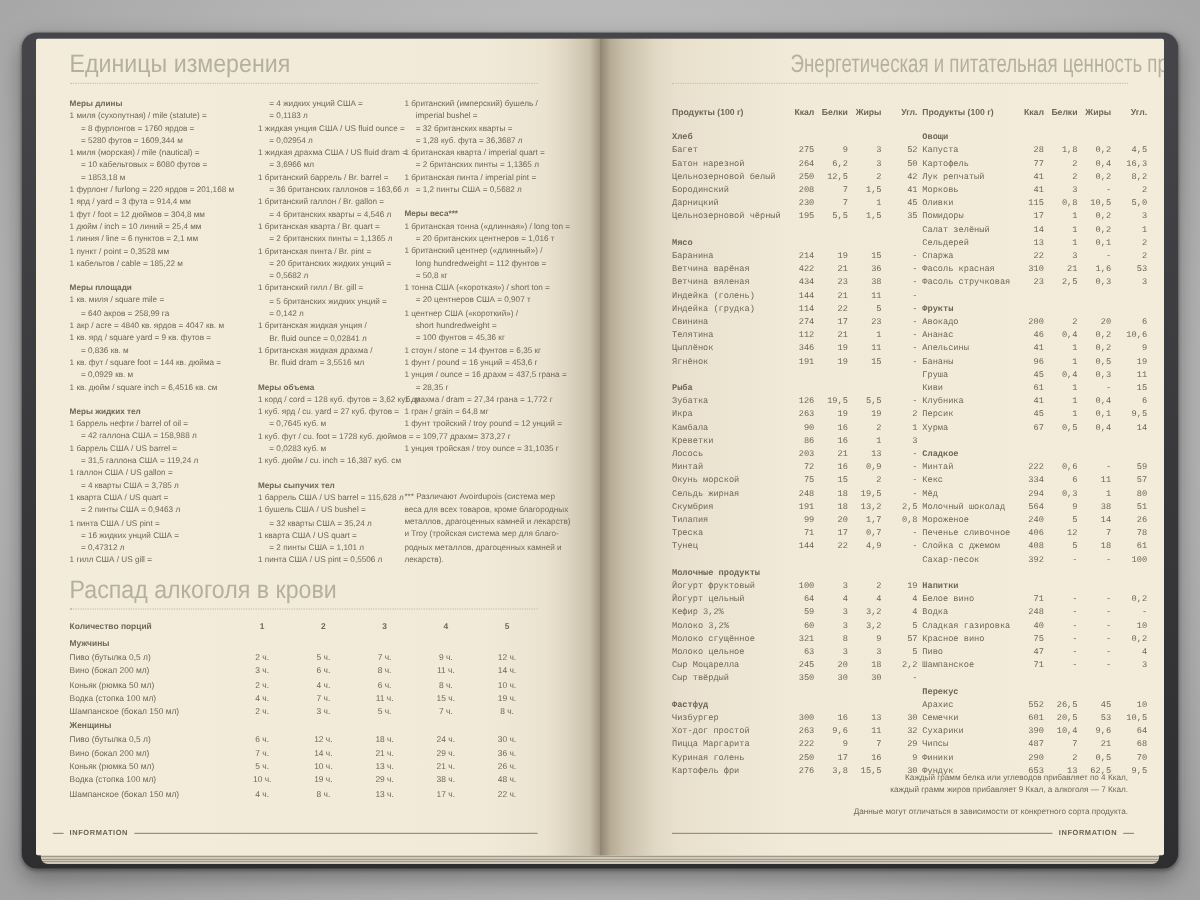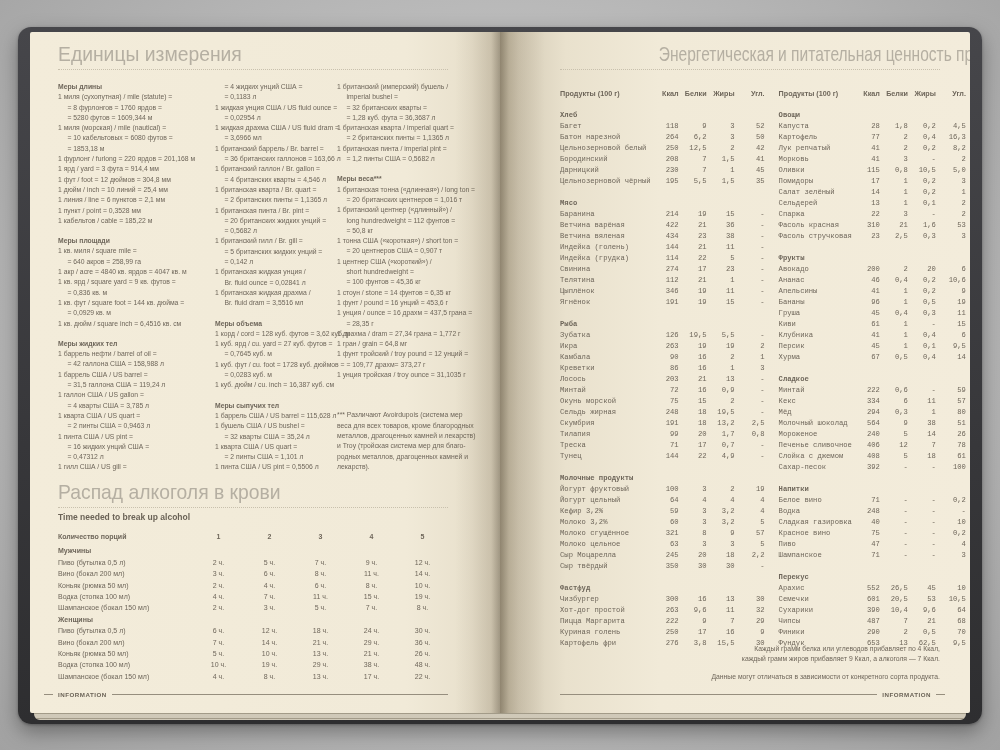--- a/index.html
+++ b/index.html
@@ -36,21 +36,21 @@
 
   .lp-alcohol{position:absolute;top:448px;left:28px;right:52px;}
   .atable{margin-top:9px;}
   .arow{display:grid;grid-template-columns:135px repeat(5,1fr);}
   .ahead{margin-bottom:3px;}
   .acell{font-size:7px;line-height:11.4px;color:#6e665a;white-space:nowrap;}
   .acell.num{text-align:center;}
   .ahead .acell,.agroup{font-weight:bold;}
 
   .rp-head{position:absolute;top:10px;left:60px;right:30px;}
-  .ntables{position:absolute;top:56px;left:60px;right:30px;display:flex;gap:14px;}
+  .ntables{position:absolute;top:56px;left:60px;right:30px;display:flex;gap:4px;}
   .ngroup{flex:1;}
   .nrow{display:grid;grid-template-columns:1fr 28px 28px 28px 30px;}
   .nhead{margin-bottom:11px;}
   .ncell{font-size:7.2px;line-height:11px;color:#6e665a;white-space:nowrap;overflow:visible;}
   .ncell.num{text-align:right;}
   .nhead .ncell,.nsec{font-weight:bold;}
   .nsection{margin-bottom:11px;font-family:Liberation Mono, monospace;}
 
   .fnotes{position:absolute;top:612px;left:60px;right:30px;text-align:right;}
   .fnline{font-size:6.8px;line-height:10px;color:#6e665a;min-height:10px;}
@@ -205,21 +205,20 @@
                   <div class="uline">родных металлов, драгоценных камней и</div>
                   <div class="uline">лекарств).</div>
                 </div>
               </div>
             </div>
         </div>
 
         <div class="lp-alcohol">
           <div class="pg-title">Распад алкоголя в крови</div>
           <div class="rule"></div>
-          <div class="pg-sub">Time needed to break up alcohol</div>
           <div class="atable">
               <div class="arow ahead">
                 <div class="acell lab">Количество порций</div>
                 <div class="acell num">1</div>
                 <div class="acell num">2</div>
                 <div class="acell num">3</div>
                 <div class="acell num">4</div>
                 <div class="acell num">5</div>
               </div>
               <div class="arow">
@@ -332,21 +331,21 @@
                 <div class="ncell num">Белки</div>
                 <div class="ncell num">Жиры</div>
                 <div class="ncell num">Угл.</div>
               </div>
               <div class="nsection">
                 <div class="nrow">
                   <div class="ncell lab nsec">Хлеб</div>
                 </div>
                 <div class="nrow">
                   <div class="ncell lab">Багет</div>
-                  <div class="ncell num">118</div>
+                  <div class="ncell num">275</div>
                   <div class="ncell num">9</div>
                   <div class="ncell num">3</div>
                   <div class="ncell num">52</div>
                 </div>
                 <div class="nrow">
                   <div class="ncell lab">Батон нарезной</div>
                   <div class="ncell num">264</div>
                   <div class="ncell num">6,2</div>
                   <div class="ncell num">3</div>
                   <div class="ncell num">50</div>

